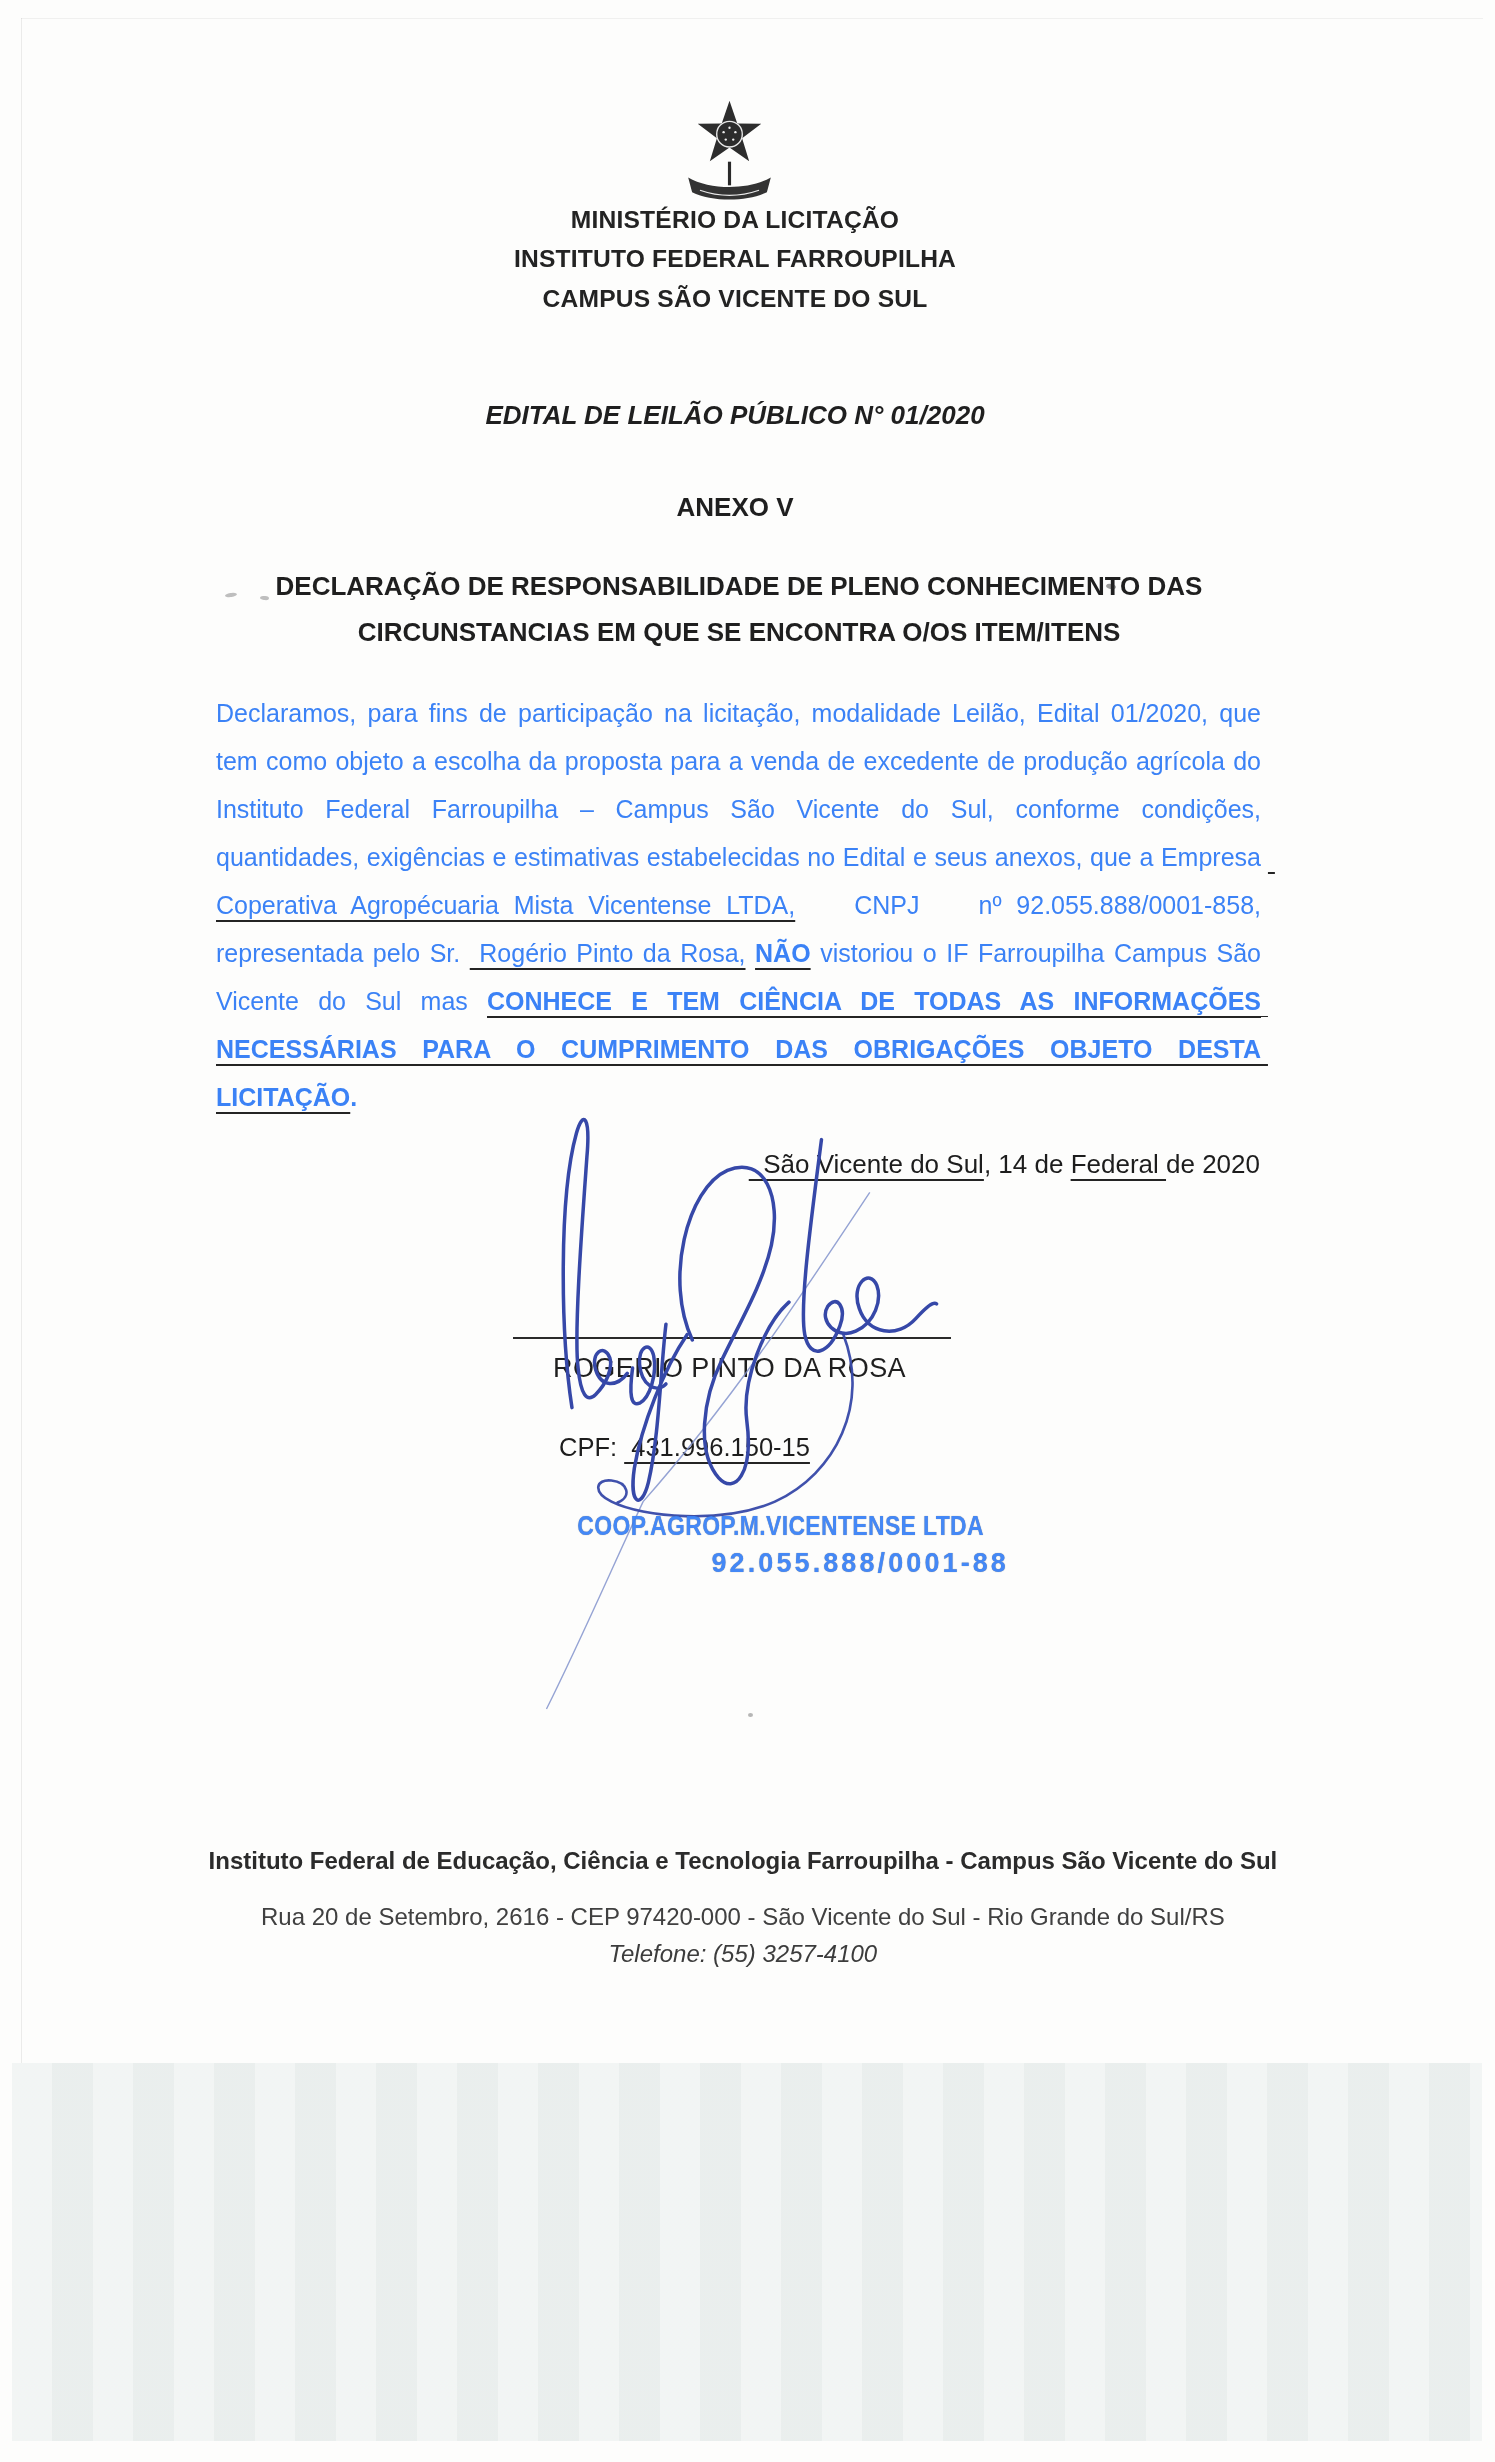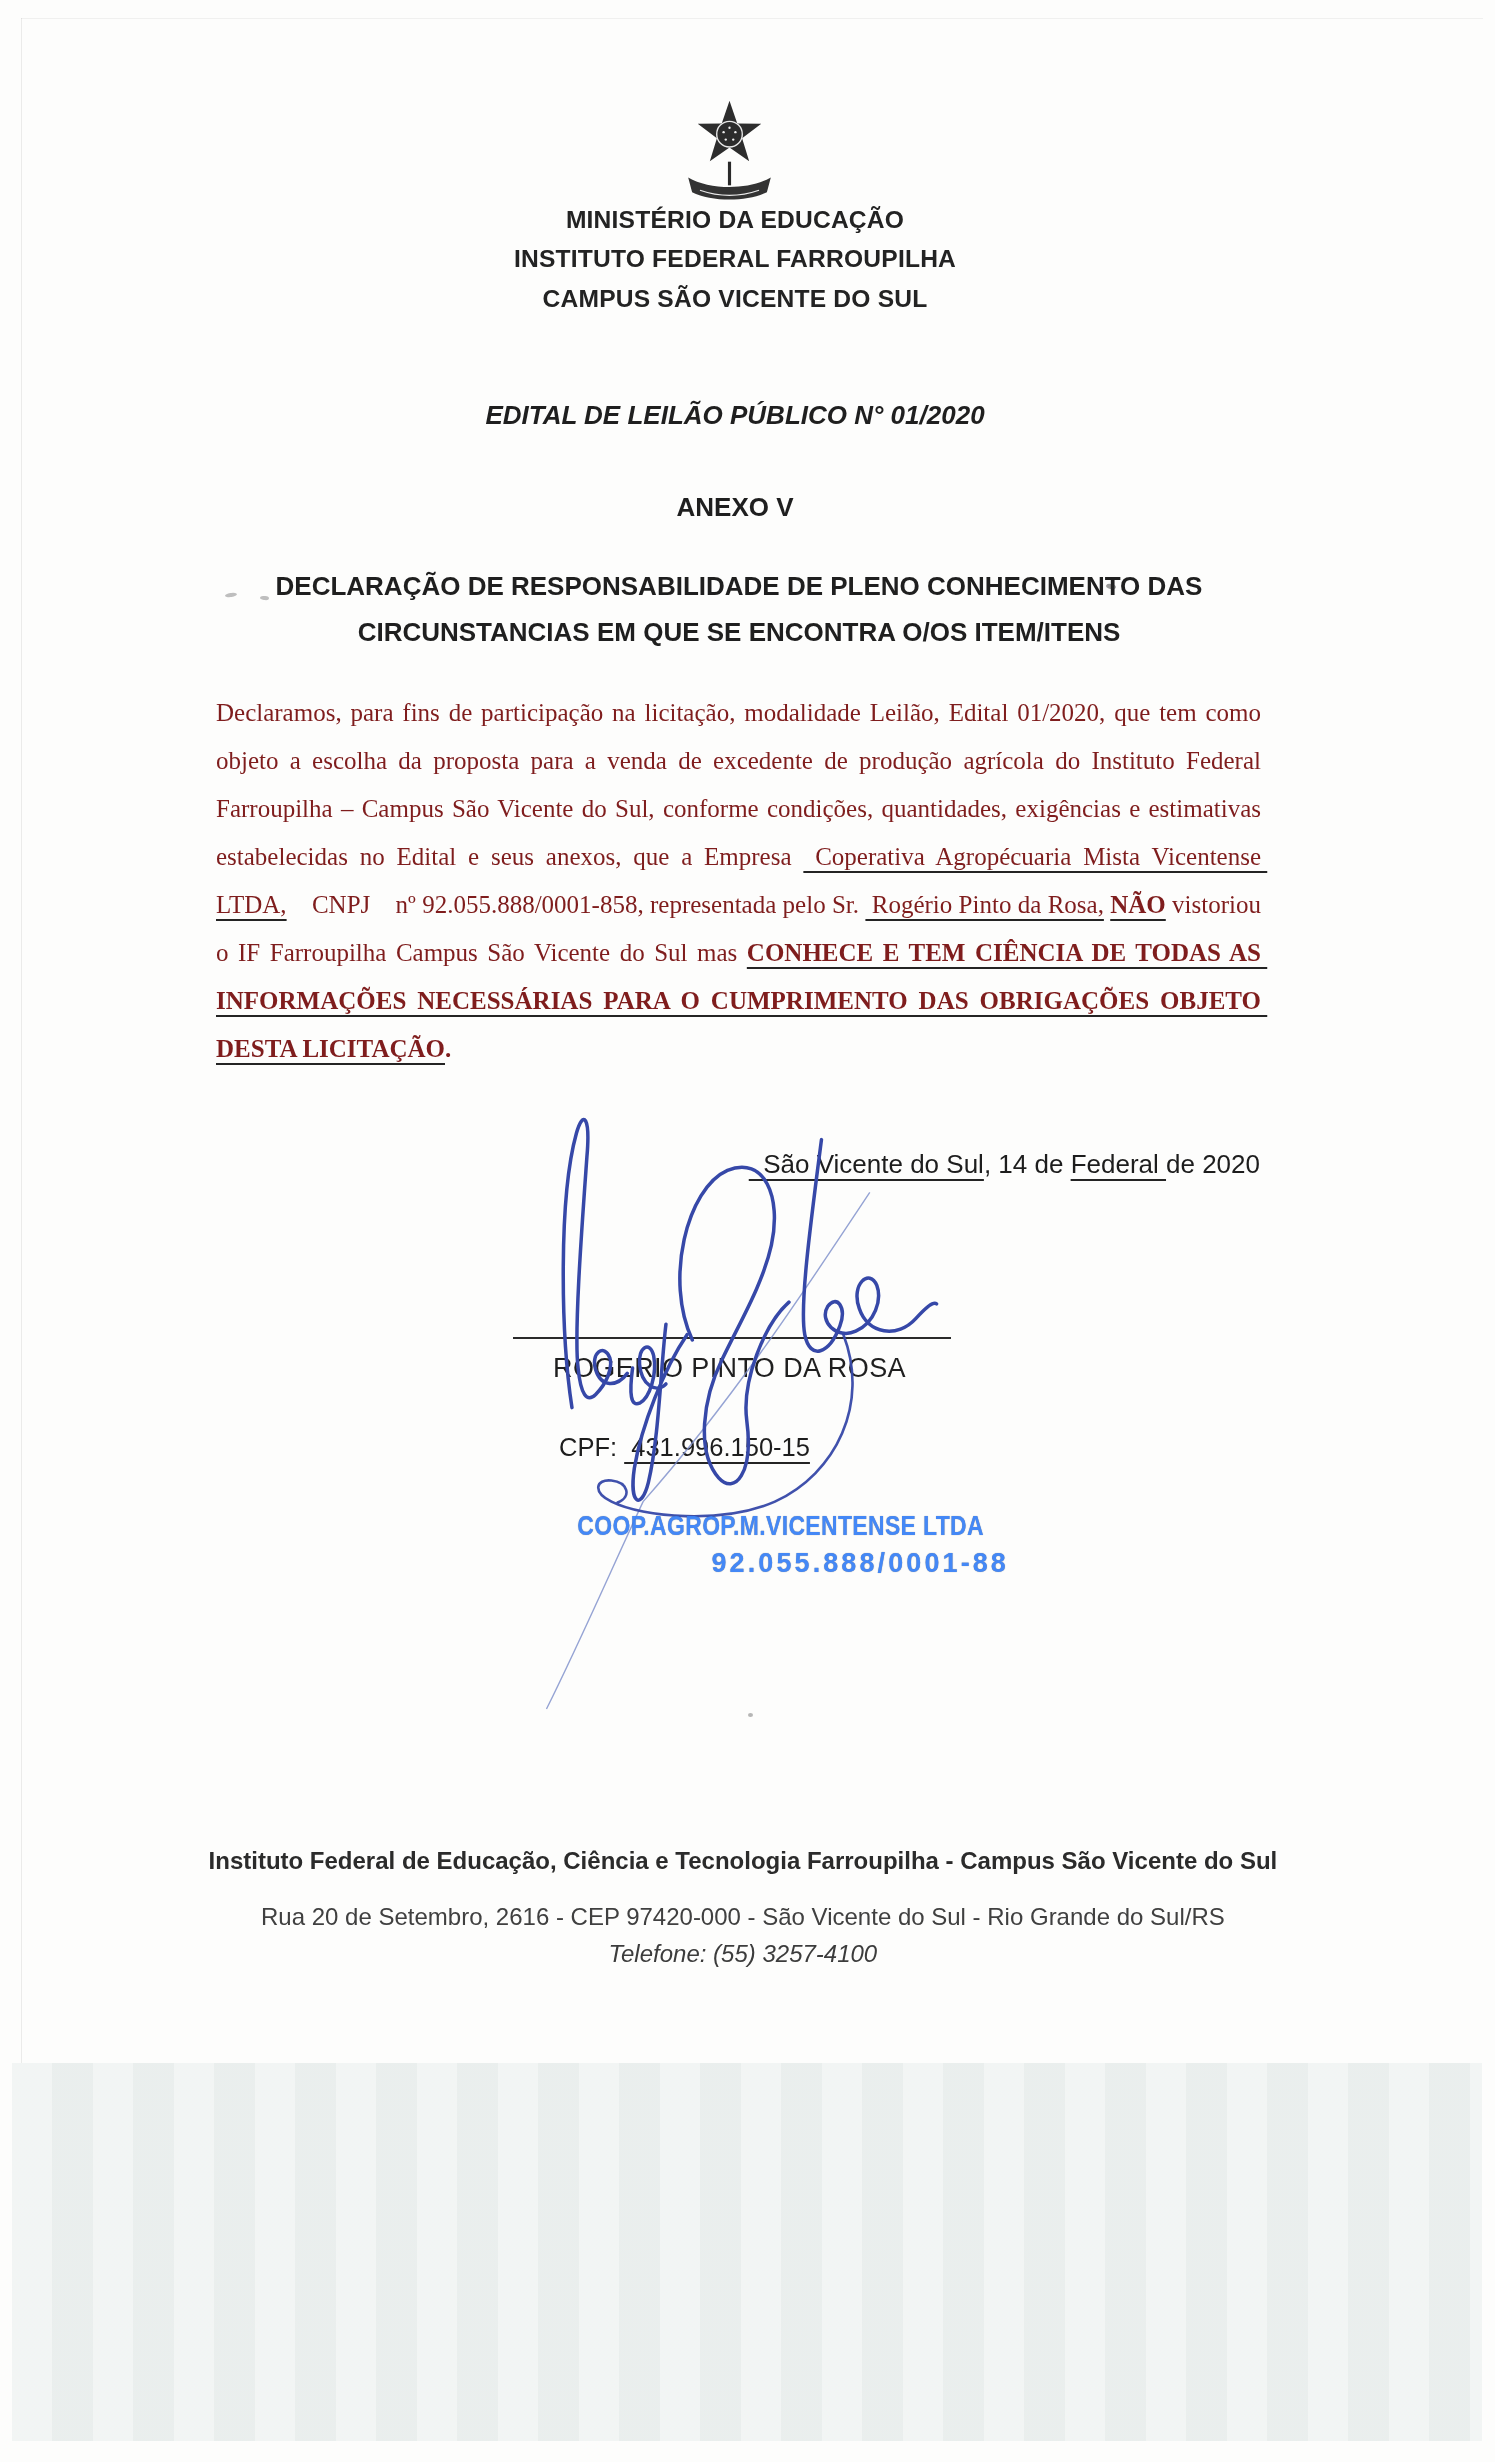--- a/index.html
+++ b/index.html
@@ -21,21 +21,21 @@
       repeating-linear-gradient(90deg, rgba(255,255,255,.28) 0 40px, rgba(80,110,100,.02) 40px 81px),
       #edf1f0;
   }
   .hdr-line{left:22px;width:1426px;font-weight:700;font-size:24.6px;color:#232323;letter-spacing:0.2px;}
   .title-edital{left:22px;top:400px;width:1426px;font-weight:700;font-size:26px;color:#1f1f1f;font-style:italic;}
   .title-anexo{left:22px;top:492px;width:1426px;font-weight:700;font-size:26px;color:#1f1f1f;}
   .title-decl{left:185px;top:563px;width:1108px;font-weight:700;font-size:26px;line-height:46px;color:#1f1f1f;}
   .body-par{
     left:216px;top:689px;width:1045px;
     font-size:25px;line-height:48px;text-align:justify;
-    white-space:pre-wrap;color:#7f1d1d;font-family:Liberation Serif, serif;
+    white-space:pre-wrap;color:#3b82f6;
   }
   .seg-bold{font-weight:700;}
   .seg-underline{text-decoration:underline;text-decoration-thickness:2.2px;text-underline-offset:6.2px;text-decoration-color:#242424;}
   .date-line{left:616px;top:1149px;width:644px;text-align:right;font-size:26px;white-space:pre-wrap;color:#1d1d1d;}
   .sig-rule{left:513px;top:1337px;width:438px;height:0;border-top:2.6px solid #2a2a2a;}
   .sig-name{left:492px;top:1353px;width:475px;text-align:center;font-size:27px;color:#1f1f1f;letter-spacing:0.4px;}
   .cpf-line{left:559px;top:1433px;font-size:25.5px;white-space:pre-wrap;color:#1d1d1d;}
   .stamp{left:508px;top:1511px;width:501px;text-align:right;color:#3b82f6;opacity:.95;}
   .stamp-l1{font-weight:700;font-size:25.5px;letter-spacing:0.4px;transform:scaleX(.9) scaleY(1.06);transform-origin:center;text-shadow:0 0 0.9px rgba(25,25,25,.55);}
   .stamp-l2{margin-top:8px;font-weight:700;font-size:27px;letter-spacing:3.1px;transform:scaleY(1.05);transform-origin:center;text-shadow:0 0 0.9px rgba(25,25,25,.55);}
@@ -90,21 +90,21 @@
       <circle cx="63.8" cy="57.5" r="1.2"></circle>
         <circle cx="56.2" cy="57.5" r="1.2"></circle>
       <circle cx="54" cy="50" r="1.2"></circle>
     </g>
     <rect x="58.4" y="80" width="3.2" height="24" fill="#2a2a2a"></rect>
     <path d="M18,96 C40,109 80,109 102,96 L98,111 C78,121 42,121 22,111 Z" fill="#333333"></path>
     <path d="M30,109 C50,116 70,116 90,109" fill="none" stroke="#e9e9e9" stroke-width="1.2"></path>
   </svg>
 </div>
 
-<div class="abs hdr-line center" style="top:206px;">MINISTÉRIO DA EDUCAÇÃO</div>
+<div class="abs hdr-line center" style="top:206px;">MINISTÉRIO DA LICITAÇÃO</div>
 <div class="abs hdr-line center" style="top:245px;">INSTITUTO FEDERAL FARROUPILHA</div>
 <div class="abs hdr-line center" style="top:285px;">CAMPUS SÃO VICENTE DO SUL</div>
 
 <div class="abs title-edital center">EDITAL DE LEILÃO PÚBLICO N° 01/2020</div>
 <div class="abs title-anexo center">ANEXO V</div>
 <div class="abs title-decl center">DECLARAÇÃO DE RESPONSABILIDADE DE PLENO CONHECIMENTO DAS CIRCUNSTANCIAS EM QUE SE ENCONTRA O/OS ITEM/ITENS</div>
 
 <div class="abs smudge sm1"></div>
 <div class="abs smudge sm2"></div>
 <div class="abs smudge sm3"></div>

